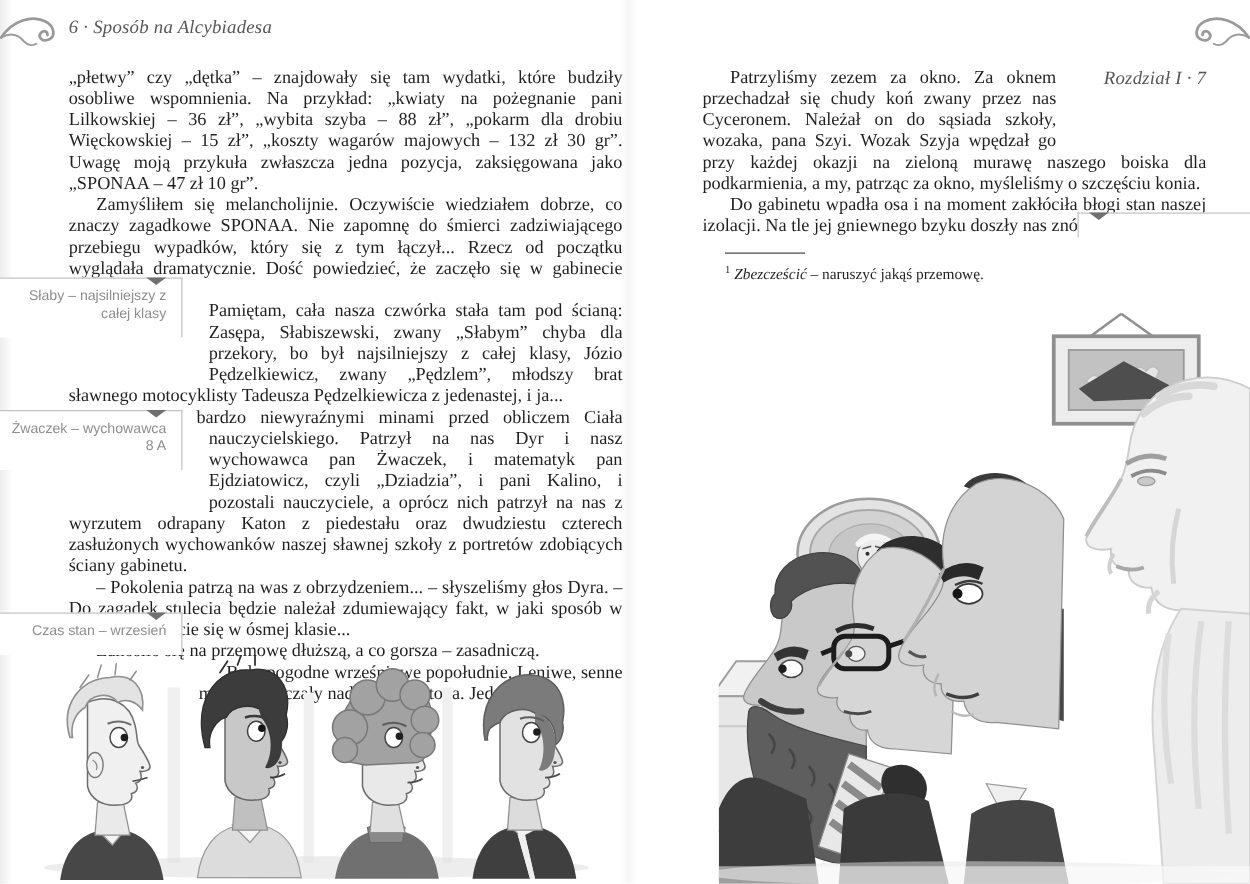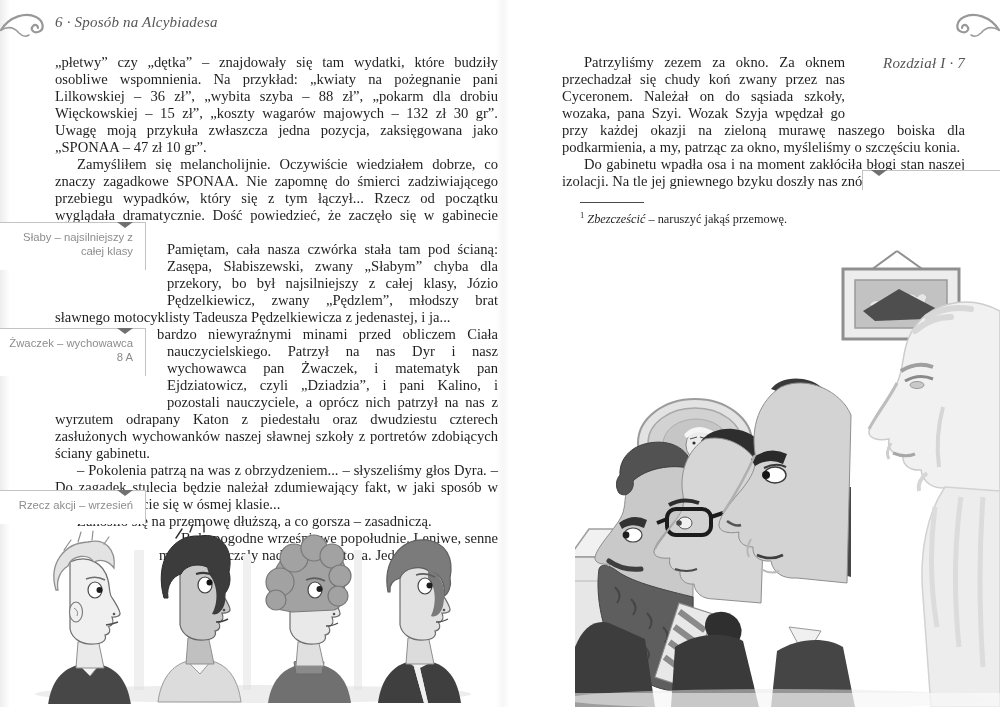--- a/index.html
+++ b/index.html
@@ -101,21 +101,21 @@
       <p class="jp ind">Zamyśliłem się melancholijnie. Oczywiście wiedziałem dobrze, co znaczy zagadkowe SPONAA. Nie zapomnę do śmierci zadziwiającego przebiegu wypadków, który się z tym łączył... Rzecz od początku wyglądała dramatycznie. Dość powiedzieć, że zaczęło się w gabinecie Dyra.</p>
       <p class="jp"><span class="spacer sp-p3"></span><span>Pamiętam, cała nasza czwórka stała tam pod ścianą: Zasępa, Słabiszewski, zwany „Słabym” chyba dla przekory, bo był najsilniejszy z całej klasy, Józio Pędzelkiewicz, zwany „Pędzlem”, młodszy brat sławnego motocyklisty Tadeusza Pędzelkiewicza z jedenastej, i ja...</span></p>
       <p class="jp ind"><span>Staliśmy z bardzo niewyraźnymi minami przed obliczem Ciała nauczycielskiego. </span><span class="spacer sp-p4"></span><span>Patrzył na nas Dyr i nasz wychowawca pan Żwaczek, i matematyk pan Ejdziatowicz, czyli „Dziadzia”, i pani Kalino, i pozostali nauczyciele, a oprócz nich patrzył na nas z wyrzutem odrapany Katon z piedestału oraz dwudziestu czterech zasłużonych wychowanków naszej sławnej szkoły z portretów zdobiących ściany gabinetu.</span></p>
       <p class="jp ind">– Pokolenia patrzą na was z obrzydzeniem... – słyszeliśmy głos Dyra. – Do zagadek stulecia będzie należał zdumiewający fakt, w jaki sposób w ogóle znaleźliście się w ósmej klasie...</p>
       <p class="jp ind">Zanosiło się na przemowę dłuższą, a co gorsza – zasadniczą.</p>
       <p class="jp ind p7"><span class="spacer sp-p7"></span><span>Było pogodne wrześniowe popołudnie. Leniwe, senne muchy brzęczały nad głową Katona. Jedna</span></p>
     </div>
 
     <div class="mnote mnote-left n1"><span class="tri"></span><span>Słaby – najsilniejszy z całej klasy</span></div>
     <div class="mnote mnote-left n2"><span class="tri"></span><span>Żwaczek – wychowawca 8 A</span></div>
-    <div class="mnote mnote-left n3"><span class="tri"></span><span>Rzecz akcji – wrzesień</span></div>
+    <div class="mnote mnote-left n3"><span class="tri"></span><span>Czas stan – wrzesień</span></div>
 
     <svg class="illus-boys" viewBox="0 0 450 180">
       <rect x="106" y="26" width="10" height="140" fill="#f0f0f0"></rect>
       <rect x="215" y="30" width="8" height="136" fill="#f0f0f0"></rect>
       <rect x="326" y="26" width="8" height="140" fill="#f0f0f0"></rect>
       <ellipse cx="225" cy="170" rx="218" ry="9" fill="#dedede" opacity="0.55"></ellipse>
 
       <g transform="translate(8,6)">
         <path d="M12,175 C15,152 26,139 42,135 L66,135 C84,140 92,155 95,175 Z" fill="#474747"></path>
         <path d="M42,134 L54,146 L64,134 Z" fill="#f4f4f4" stroke="#9a9a9a" stroke-width="1"></path>

